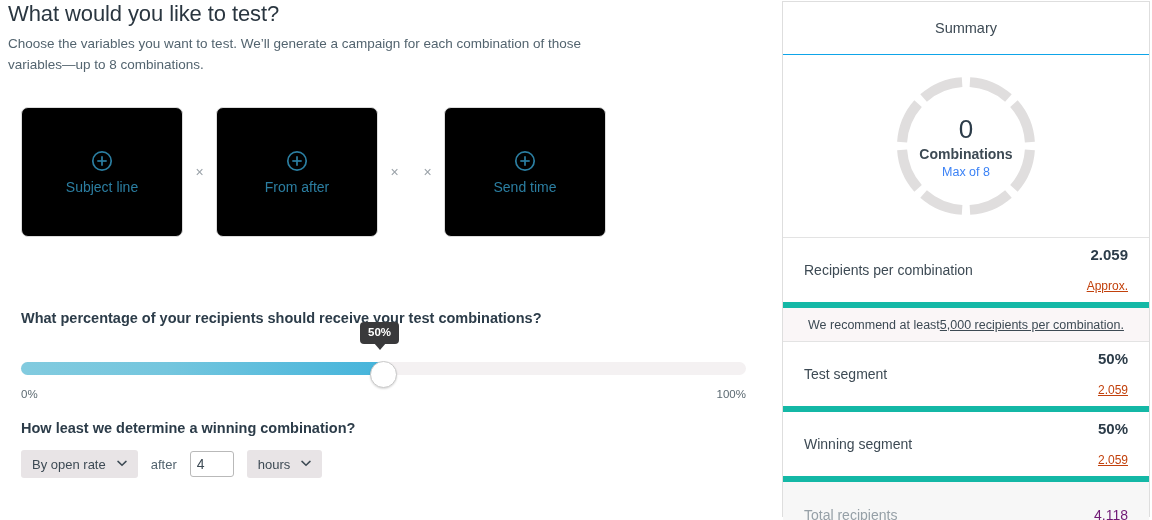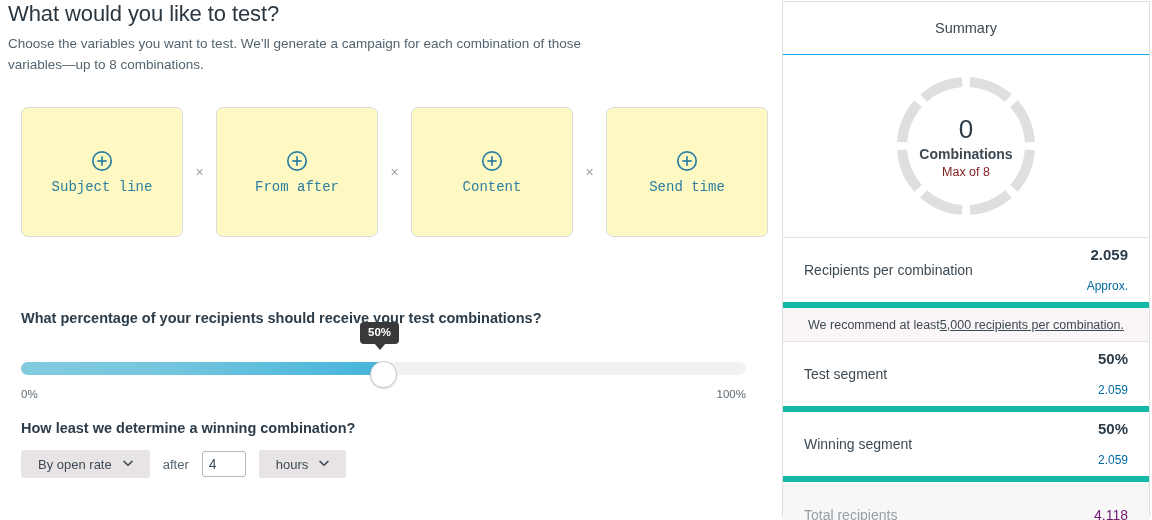--- a/index.html
+++ b/index.html
@@ -30,25 +30,24 @@
   }
 
   
   .cards {
     position: absolute; left: 21px; top: 107px;
     display: flex; align-items: center;
   }
   .var-card {
     width: 160px; height: 128px;
     border: 1px solid #dcdcdc; border-radius: 7px;
-    background: #fef9c3;
+    background: #000000;
     display: flex; flex-direction: column;
     align-items: center; justify-content: center;
     cursor: pointer;
-    font-family: Liberation Mono, monospace;
   }
   .var-card .plus-icon { margin-bottom: 7px; line-height: 0; }
   .var-card .plus-icon svg { display: block; }
   .var-card .var-label {
     font-size: 14px; color: #2b7ea1; font-weight: 400;
   }
   .times-sep {
     width: 33px; text-align: center;
     color: #9aa2a8; font-size: 14px; font-weight: 400;
     user-select: none;
@@ -108,21 +107,21 @@
   .scale-max { right: 0; }
 
   
   .win-controls {
     position: absolute; left: 21px; top: 450px;
     display: flex; align-items: center;
   }
   .sel {
     background: #e8e4e6; border: none; border-radius: 3px;
     height: 28px; display: flex; align-items: center;
-    padding: 0 17px; font-size: 13px; color: #3d4a54;
+    padding: 0 11px; font-size: 13px; color: #3d4a54;
     cursor: pointer; white-space: nowrap;
   }
   .sel .chev { margin-left: 11px; color: #3d4a54; font-size: 10px; line-height: 1; }
   .after-lbl { margin: 0 13px; font-size: 13px; color: #53646f; }
   .num-input {
     width: 44px; height: 26px;
     border: 1px solid #b9b9b9; border-radius: 3px;
     background: #fff; font-size: 14px; color: #3d4a54;
     font-family: "Liberation Sans", sans-serif;
     padding: 0 6px; box-sizing: border-box;
@@ -149,32 +148,32 @@
   }
   .donut { position: relative; width: 148px; height: 148px; }
   .donut svg { display: block; }
   .donut-center {
     position: absolute; left: 0; top: 0; width: 148px; height: 148px;
     display: flex; flex-direction: column;
     align-items: center; justify-content: center;
   }
   .donut-num { font-size: 26px; color: #2c3c49; line-height: 30px; }
   .donut-cap { font-size: 14px; font-weight: bold; color: #3d4a54; margin-top: 2px; }
-  .donut-sub { font-size: 12.5px; color: #7f1d1d; margin-top: 3px; }
+  .donut-sub { font-size: 12.5px; color: #3b82f6; margin-top: 3px; }
 
   .srow {
     display: flex; align-items: center; justify-content: space-between;
     padding: 0 21px;
     border-bottom: 6px solid #14b8a6;
     height: 64px;
   }
   .srow-label { font-size: 14px; color: #3d4a54; }
   .srow-vals { text-align: right; }
   .srow-main { font-size: 15px; font-weight: bold; color: #2c3c49; line-height: 18px; }
-  .srow-sub { font-size: 12px; color: #0369a1; line-height: 16px; margin-top: 14px; }
+  .srow-sub { font-size: 12px; color: #c2410c; line-height: 16px; margin-top: 14px; text-decoration: underline; }
 
   .rec-banner {
     background: #faf6f7;
     border-bottom: 1px solid #e3e3e3;
     height: 33px; display: flex; align-items: center; justify-content: center;
     font-size: 12.5px; color: #3d4a54;
   }
   .rec-banner .u { text-decoration: underline; }
 
   .srow-total {
@@ -216,30 +215,20 @@
             <circle cx="11" cy="11" r="9.2" fill="none" stroke="#2b7ea1" stroke-width="1.7"></circle>
             <line x1="11" y1="6.3" x2="11" y2="15.7" stroke="#2b7ea1" stroke-width="1.7"></line>
             <line x1="6.3" y1="11" x2="15.7" y2="11" stroke="#2b7ea1" stroke-width="1.7"></line>
           </svg>
         </span>
         <span class="var-label">From after</span>
       </div>
 
       <div class="times-sep">×</div>
 
-      <div class="var-card">
-        <span class="plus-icon">
-          <svg width="22" height="22" viewBox="0 0 22 22">
-            <circle cx="11" cy="11" r="9.2" fill="none" stroke="#2b7ea1" stroke-width="1.7"></circle>
-            <line x1="11" y1="6.3" x2="11" y2="15.7" stroke="#2b7ea1" stroke-width="1.7"></line>
-            <line x1="6.3" y1="11" x2="15.7" y2="11" stroke="#2b7ea1" stroke-width="1.7"></line>
-          </svg>
-        </span>
-        <span class="var-label">Content</span>
-      </div>
 
       <div class="times-sep">×</div>
 
       <div class="var-card">
         <span class="plus-icon">
           <svg width="22" height="22" viewBox="0 0 22 22">
             <circle cx="11" cy="11" r="9.2" fill="none" stroke="#2b7ea1" stroke-width="1.7"></circle>
             <line x1="11" y1="6.3" x2="11" y2="15.7" stroke="#2b7ea1" stroke-width="1.7"></line>
             <line x1="6.3" y1="11" x2="15.7" y2="11" stroke="#2b7ea1" stroke-width="1.7"></line>
           </svg>

